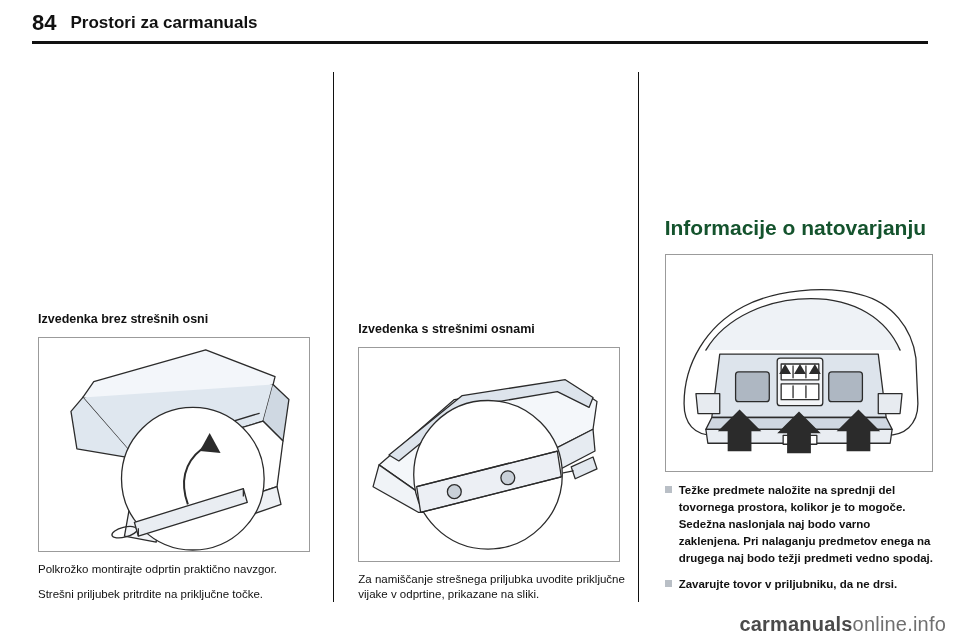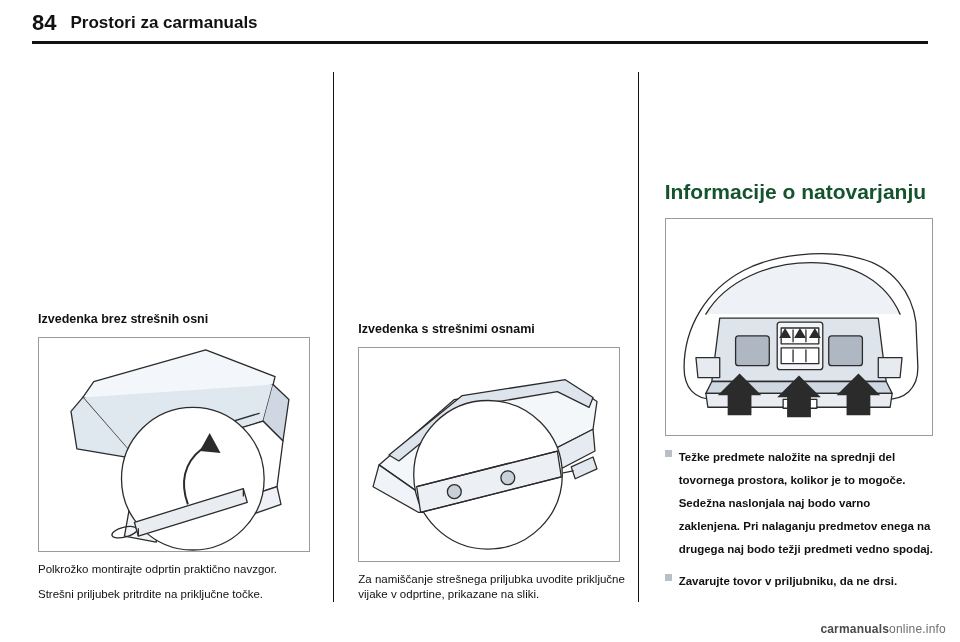--- a/index.html
+++ b/index.html
@@ -95,35 +95,35 @@
   ul.bullets {
     list-style: none;
     margin: 10px 0 0 0;
     padding: 0;
   }
   ul.bullets li {
     position: relative;
     padding-left: 14px;
     font-size: 11.5px;
     font-weight: bold;
-    line-height: 23px;
+    line-height: 17px;
     color:#111;
     margin-bottom: 9px;
   }
   ul.bullets li .sq {
     position:absolute;
     left:0; top:4px;
     width:7px;height:7px;
     background:#b9bfc6;
   }
   
   .footer {
     position:absolute;
     right: 14px; bottom: 6px;
-    font-size: 12px;
+    font-size: 20px;
     color: #6f6f6f;
     letter-spacing: .2px;
   }
   .footer b { color:#4a4a4a; font-weight: bold;}
 </style>
 </head>
 <body>
 
 <div class="page">
 

